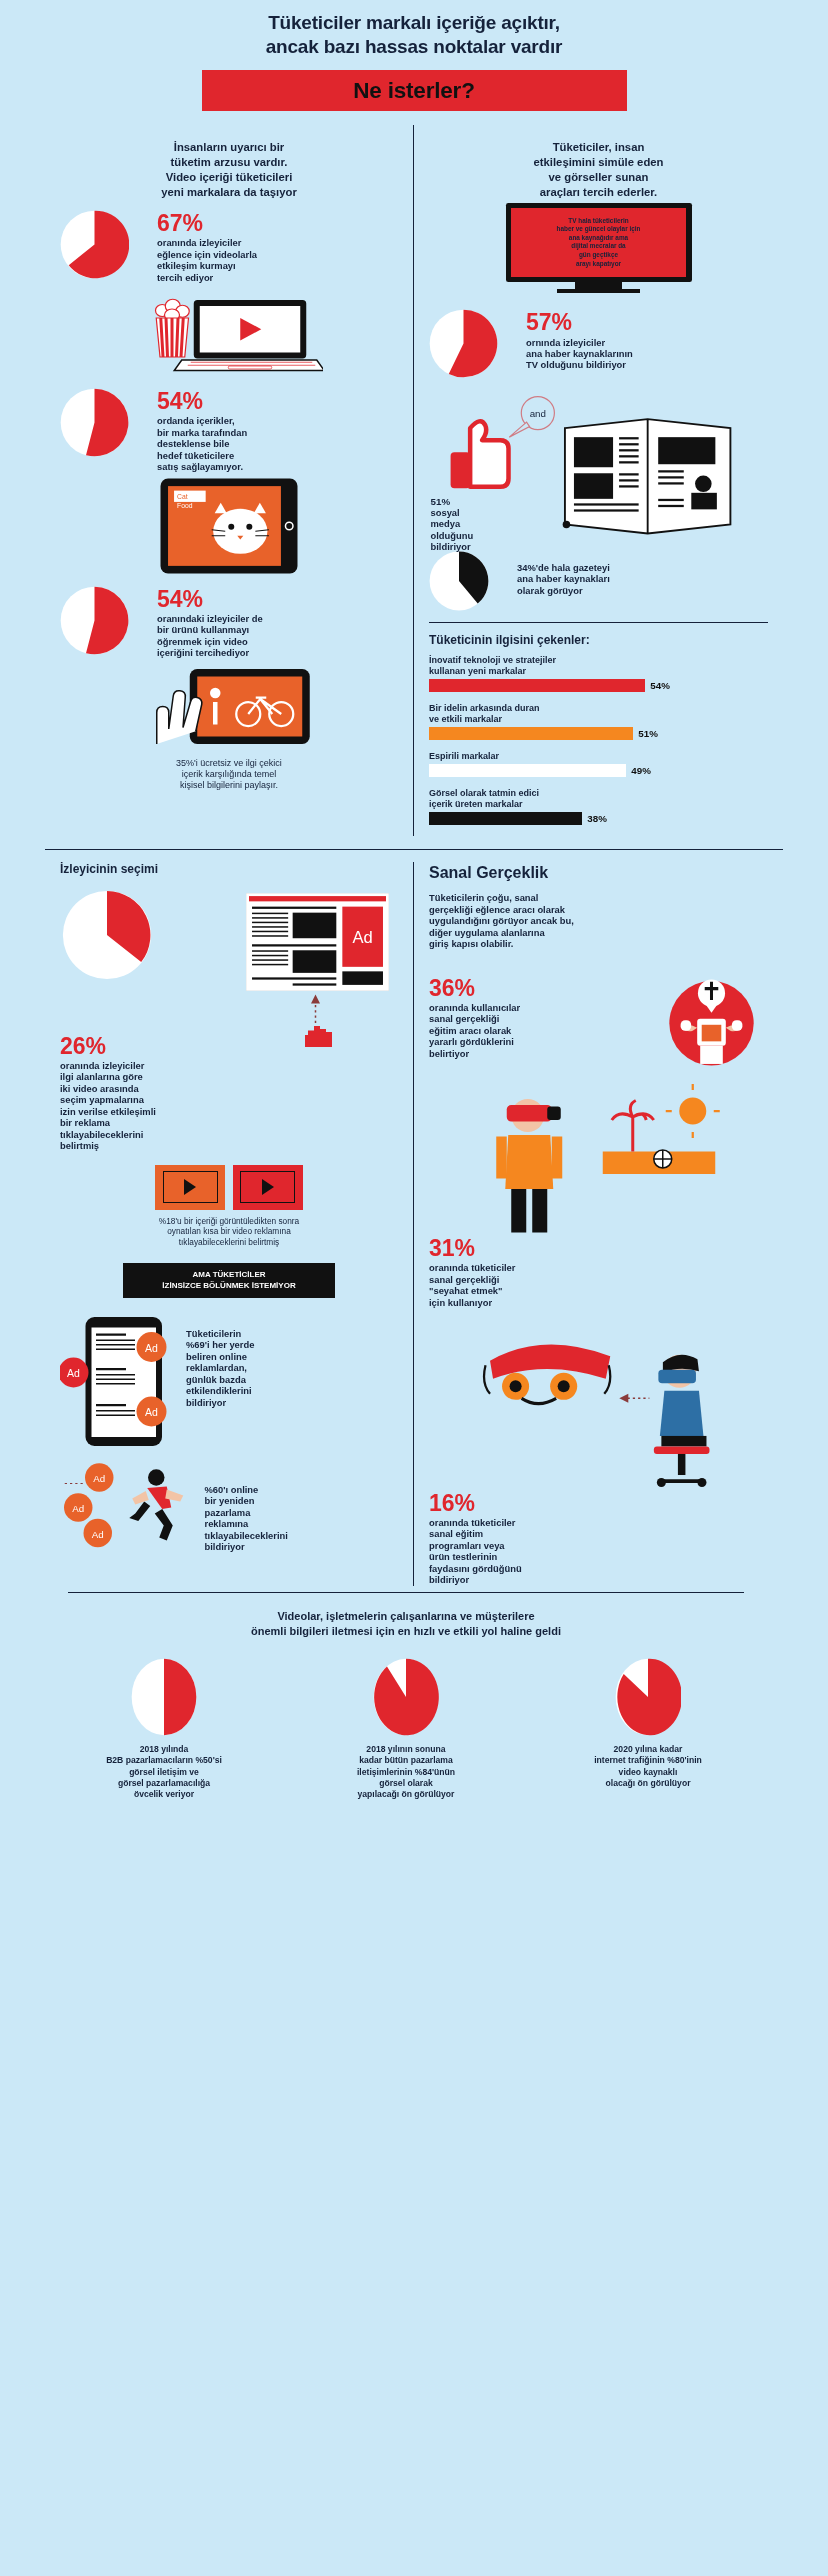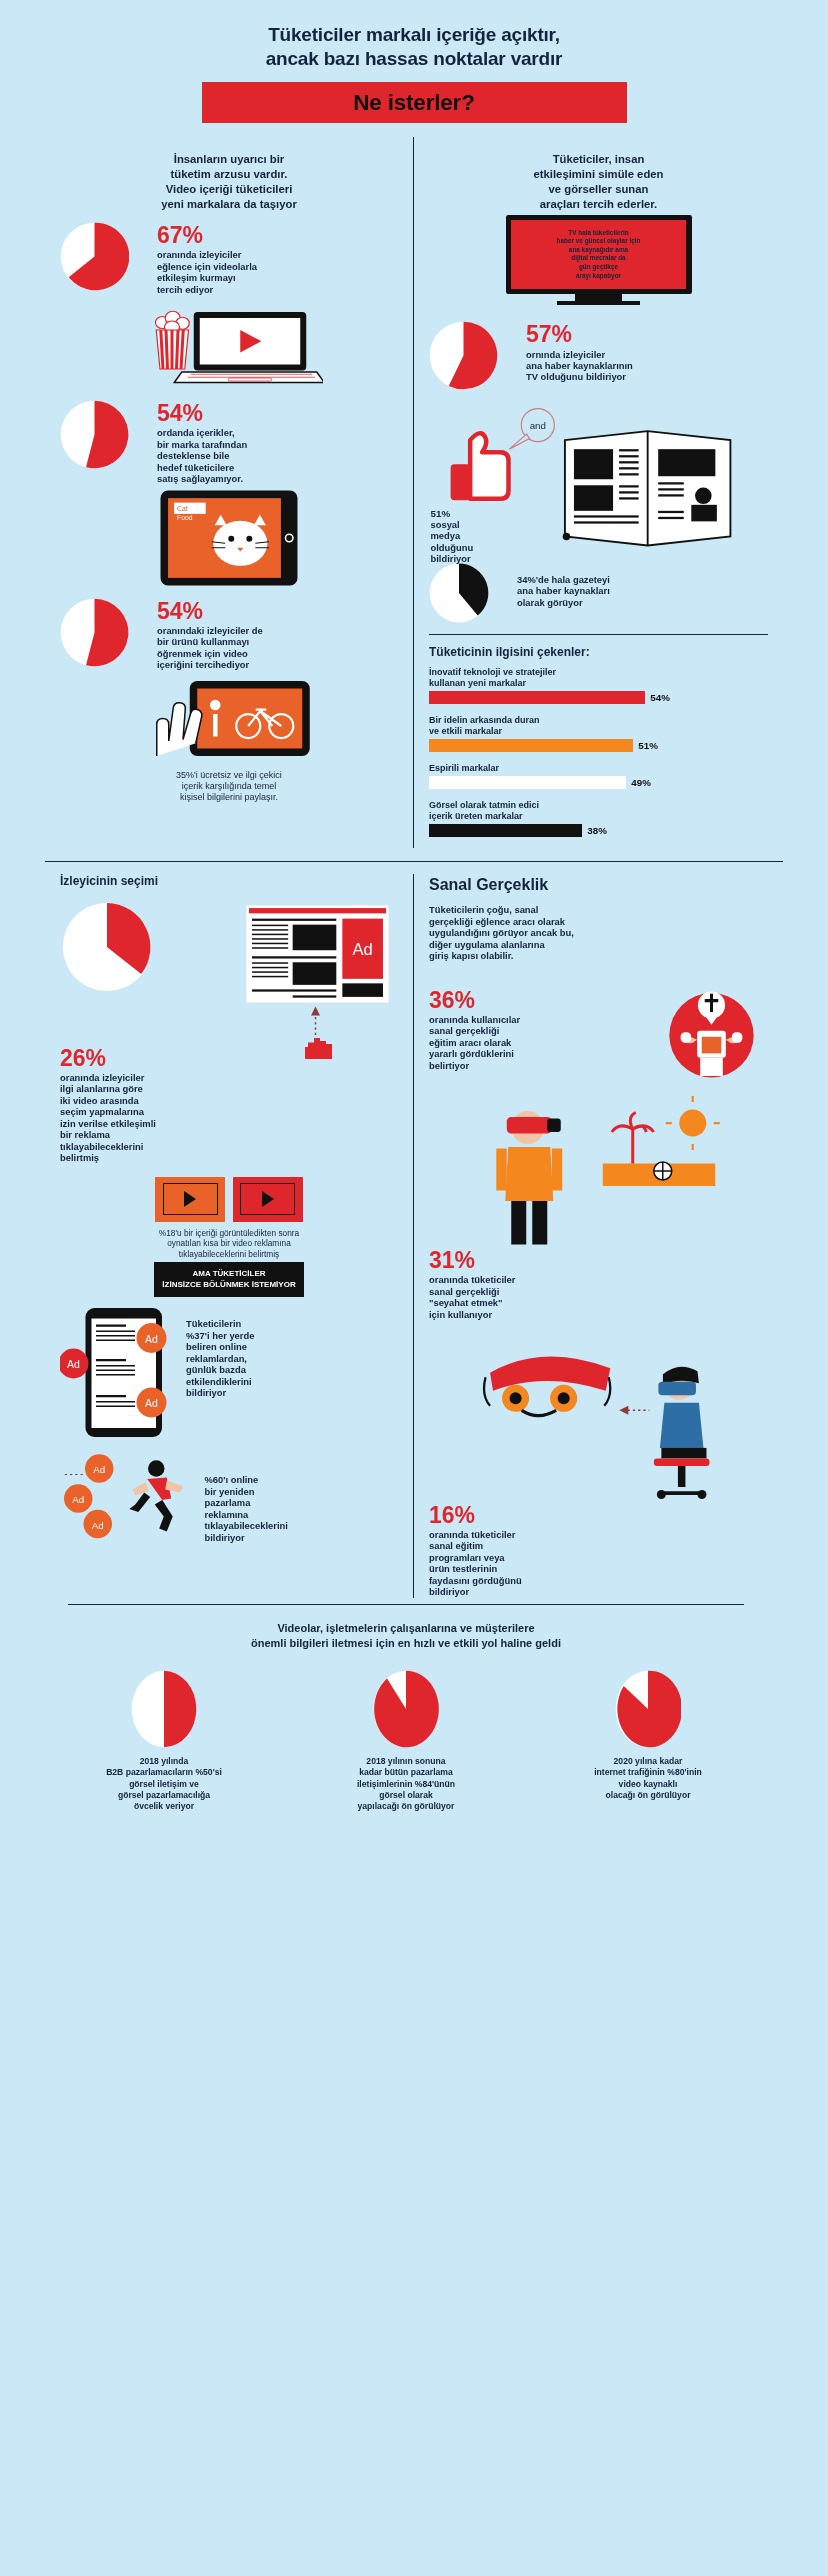--- a/index.html
+++ b/index.html
@@ -8,21 +8,21 @@
     width:828px; height:2576px;
     background:#cbe8f7;
     font-family:"Liberation Sans", sans-serif;
     color:#15223b;
     position:relative;
     overflow:hidden;
   }
   .page { position:relative; width:828px; height:2576px; }
 
   
-  .header { text-align:center; padding-top:23px; }
+  .header { text-align:center; padding-top:11px; }
   .header h1 {
     margin:0; font-size:19px; line-height:1.28; font-weight:bold;
     letter-spacing:-0.2px; color:#15223b;
   }
   .banner {
     margin:10.5px auto 0; width:425px; height:41px;
     background:#e0262d; display:flex; align-items:center; justify-content:center;
   }
   .banner span { font-size:22.5px; font-weight:bold; color:#111; letter-spacing:-0.2px; }
 
@@ -60,22 +60,22 @@
   }
   .tv-inner {
     background:#e0262d; height:69px; display:flex; align-items:center; justify-content:center;
     text-align:center; padding:3px;
   }
   .tv-inner p { margin:0; font-size:6.4px; font-weight:bold; line-height:1.35; color:#15223b; }
   .tv-stand { width:47px; height:6.8px; background:#111; margin:0 auto; }
   .tv-base { width:83px; height:3.8px; background:#111; margin:0 auto; }
 
   .blackbar {
-    background:#111; color:#fff; text-align:center; padding:6.8px 4.5px; margin:3px auto;
-    width:150px;
+    background:#111; color:#fff; text-align:center; padding:6.8px 4.5px; margin:16px auto;
+    width:212px;
   }
   .blackbar span { font-size:8px; font-weight:bold; line-height:1.35; display:block; }
 
   .vid-pair { display:flex; gap:7.5px; justify-content:center; margin:4.5px 0; }
   .vid { width:70px; height:45px; background:#e8622a; display:flex; align-items:center; justify-content:center; }
   .vid .play { width:0;height:0;border-left:12.8px solid #111;border-top:8.3px solid transparent;border-bottom:8.3px solid transparent; }
   .vid .frame { width:55px;height:32px;border:1.5px solid #111;display:flex;align-items:center;justify-content:center; }
 
   
   .footer { width:812px; padding:0 68px; margin-top:6px; }
@@ -486,21 +486,21 @@
             </g>
             <circle cx="18" cy="78" r="20" fill="#e0262d"></circle>
             <text x="18" y="84" text-anchor="middle" font-family="Liberation Sans, sans-serif" font-size="14" fill="#fff">Ad</text>
             <circle cx="122" cy="44" r="20" fill="#e8622a"></circle>
             <text x="122" y="50" text-anchor="middle" font-family="Liberation Sans, sans-serif" font-size="14" fill="#fff">Ad</text>
             <circle cx="122" cy="130" r="20" fill="#e8622a"></circle>
             <text x="122" y="136" text-anchor="middle" font-family="Liberation Sans, sans-serif" font-size="14" fill="#fff">Ad</text>
           </svg>
         </div>
         <div class="desc" style="white-space:pre-line;padding-top:13.5px;">Tüketicilerin
-%37'i her yerde
+%69'i her yerde
 beliren online
 reklamlardan,
 günlük bazda
 etkilendiklerini
 bildiriyor</div>
       </div>
 
       <div style="display:flex;align-items:flex-start;gap:4.5px;margin-top:12px;">
         <svg width="140" height="90" viewBox="0 0 186 120">
           <path d="M6 30 L30 30" stroke="#8a3b3b" stroke-width="1.5" stroke-dasharray="3 4"></path>

